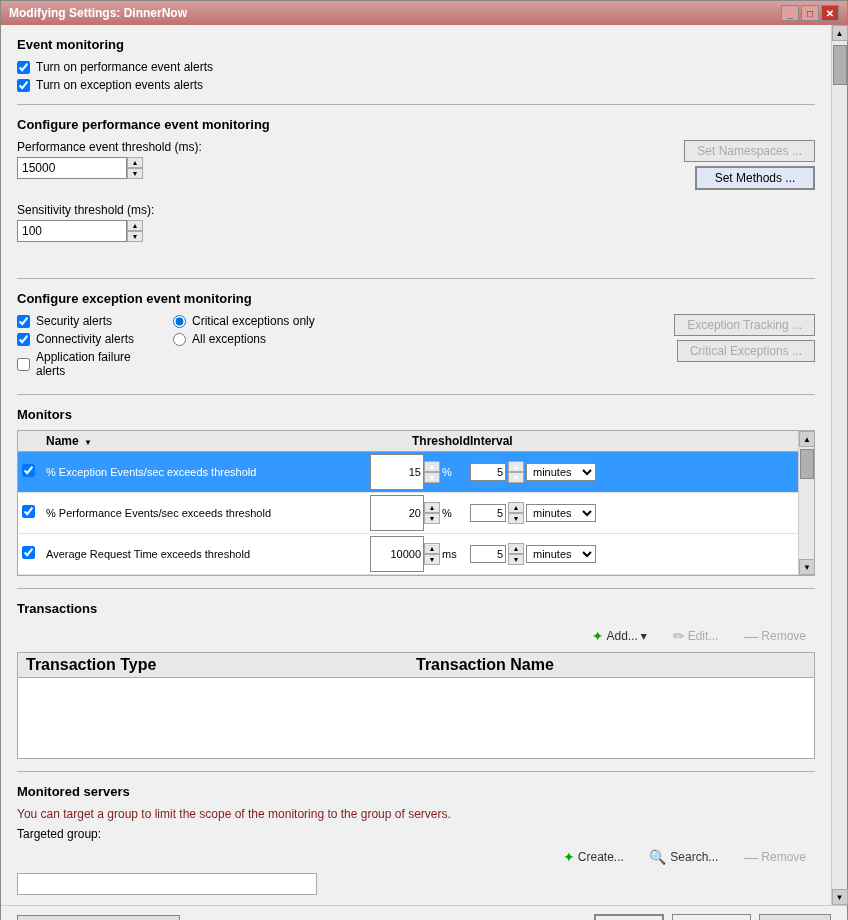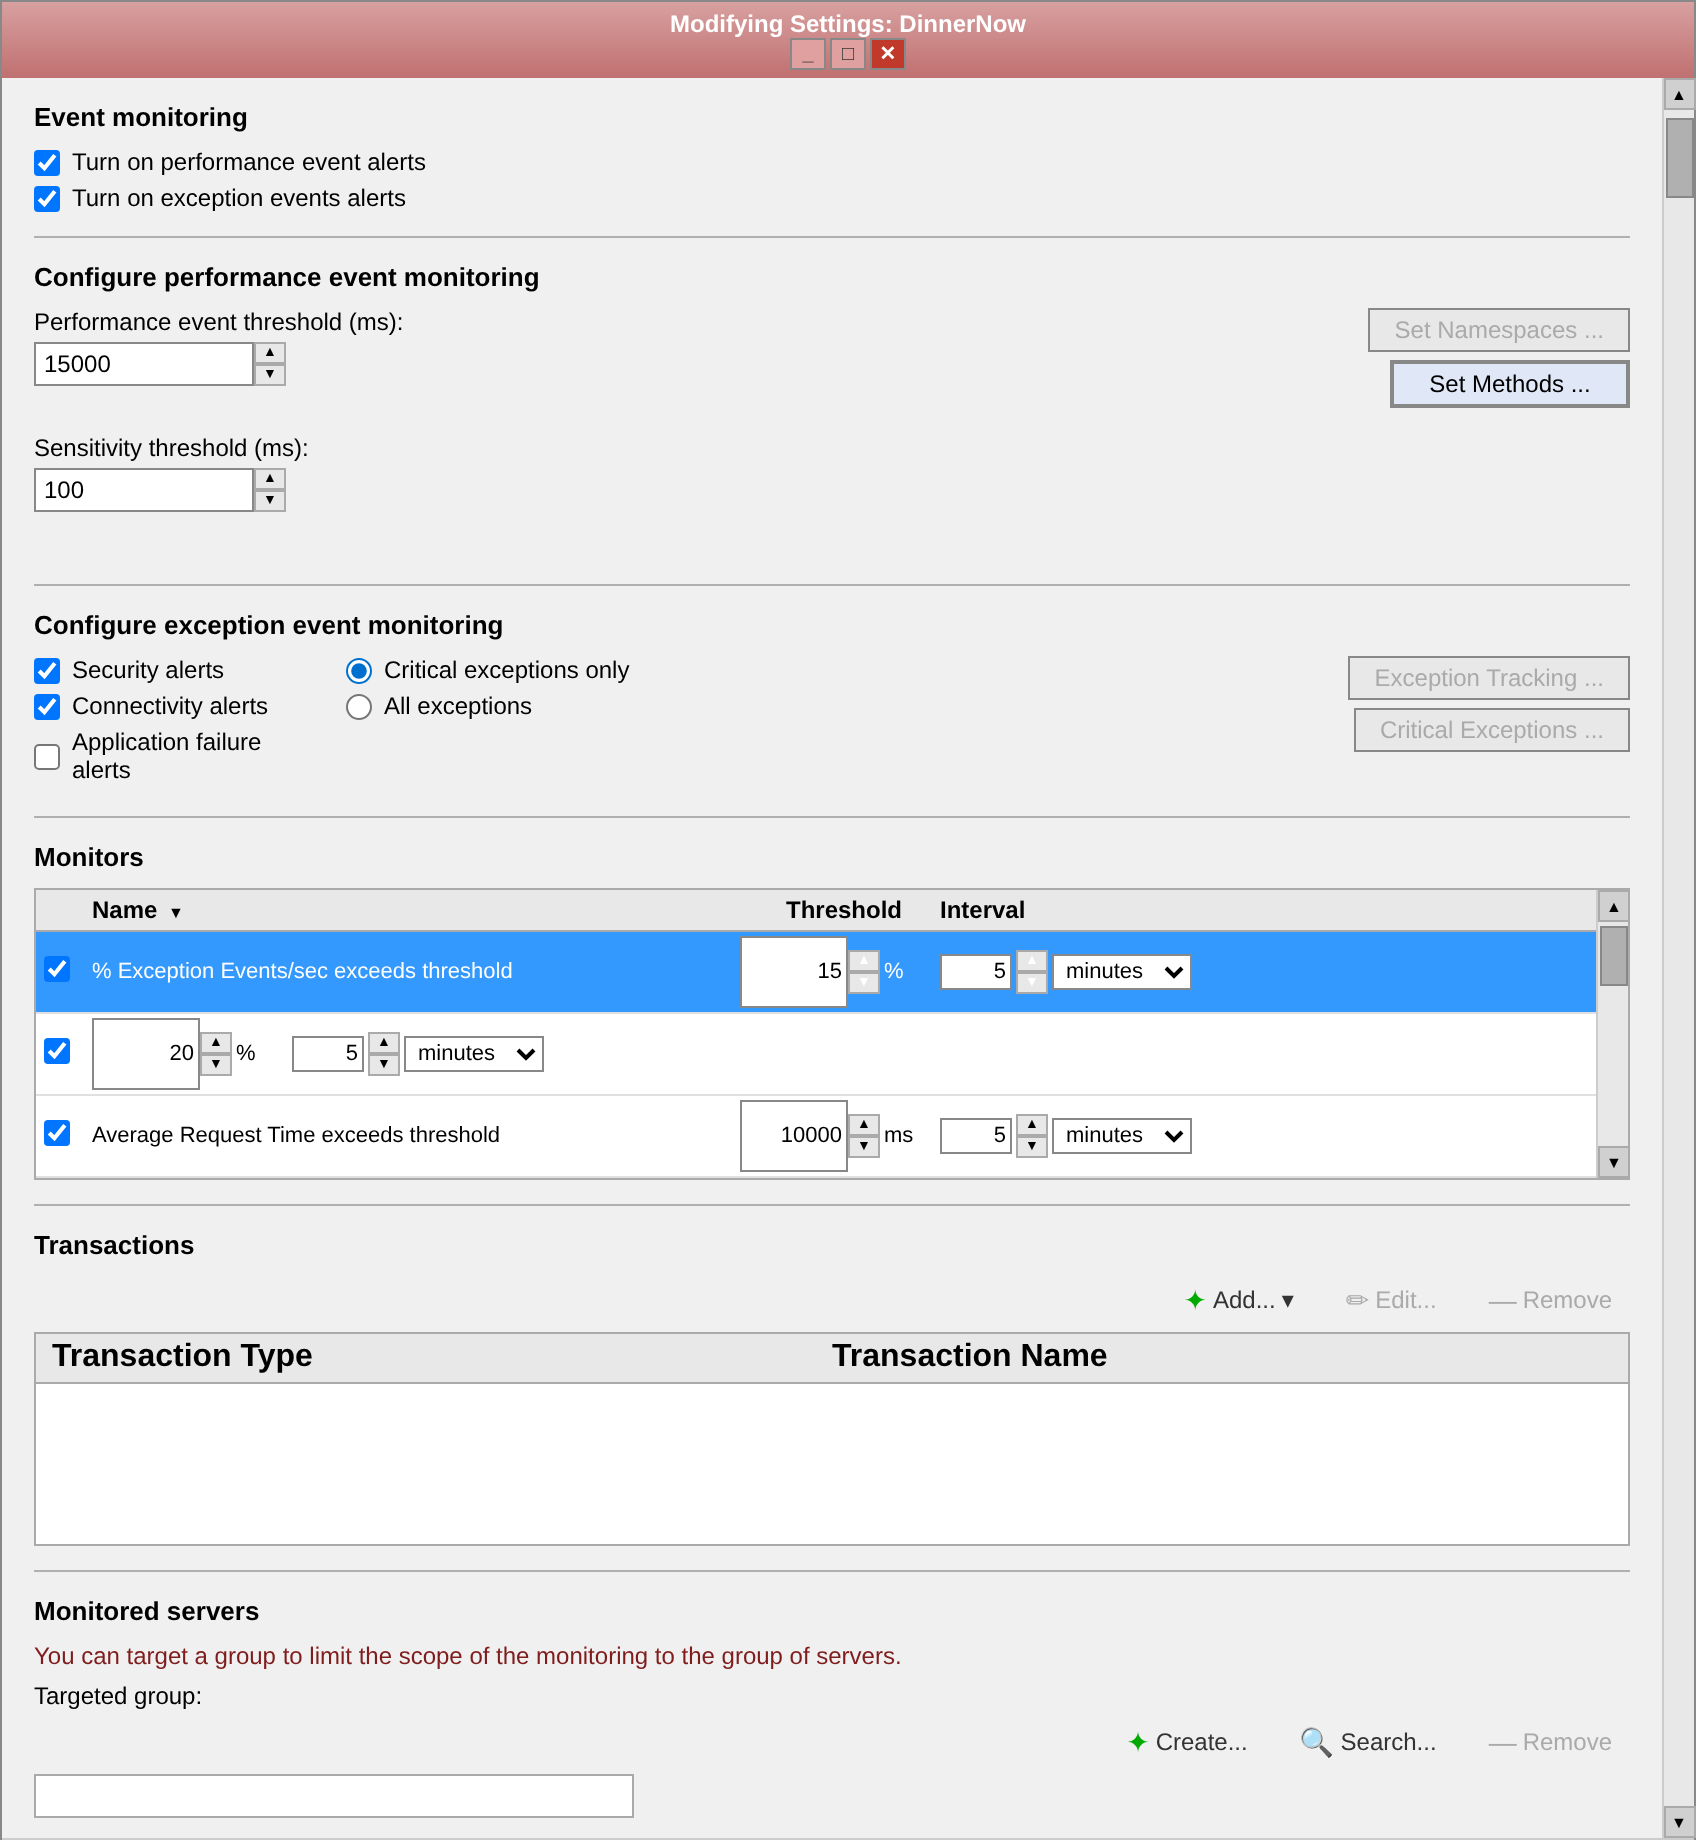--- a/index.html
+++ b/index.html
@@ -19,21 +19,20 @@
     }
     .title-bar {
       background: linear-gradient(to bottom, #d8a0a0, #c07070);
       padding: 4px 8px;
       display: flex;
       align-items: center;
       justify-content: space-between;
       color: #fff;
       font-weight: bold;
       font-size: 12px;
-      flex-direction: column;
     }
     .title-bar-buttons {
       display: flex;
       gap: 2px;
     }
     .title-btn {
       width: 18px;
       height: 16px;
       border: 1px solid #888;
       background: #e0a0a0;
@@ -200,21 +199,21 @@
     .table-header {
       display: flex;
       background: #e8e8e8;
       border-bottom: 1px solid #aaa;
       font-weight: bold;
       padding: 3px 4px;
       align-items: center;
     }
     .th-check { width: 24px; }
     .th-name { flex: 1; min-width: 200px; }
-    .th-threshold { width: 100px; text-align: center; padding-left: 4px; }
+    .th-threshold { width: 100px; text-align: right; padding-left: 4px; }
     .th-interval { flex: 1; }
     .sort-arrow { font-size: 8px; margin-left: 2px; }
 
     .table-row-item {
       display: flex;
       align-items: center;
       padding: 2px 4px;
       border-bottom: 1px solid #e0e0e0;
     }
     .table-row-item.selected {
@@ -500,20 +499,21 @@
                     <option>hours</option>
                     <option>seconds</option>
                   </select>
                 </div>
               </div>
 
               <div class="table-row-item">
                 <div class="td-check">
                   <input type="checkbox" checked="" style="">
                 </div>
+                <div class="td-name">% Performance Events/sec exceeds threshold</div>
                 <div class="td-threshold">
                   <input type="text" value="20" style="">
                   <div class="spin-buttons">
                     <div class="spin-btn">▲</div>
                     <div class="spin-btn">▼</div>
                   </div>
                   <span class="td-threshold unit">%</span>
                 </div>
                 <div class="td-interval">
                   <input type="text" value="5" style="">

